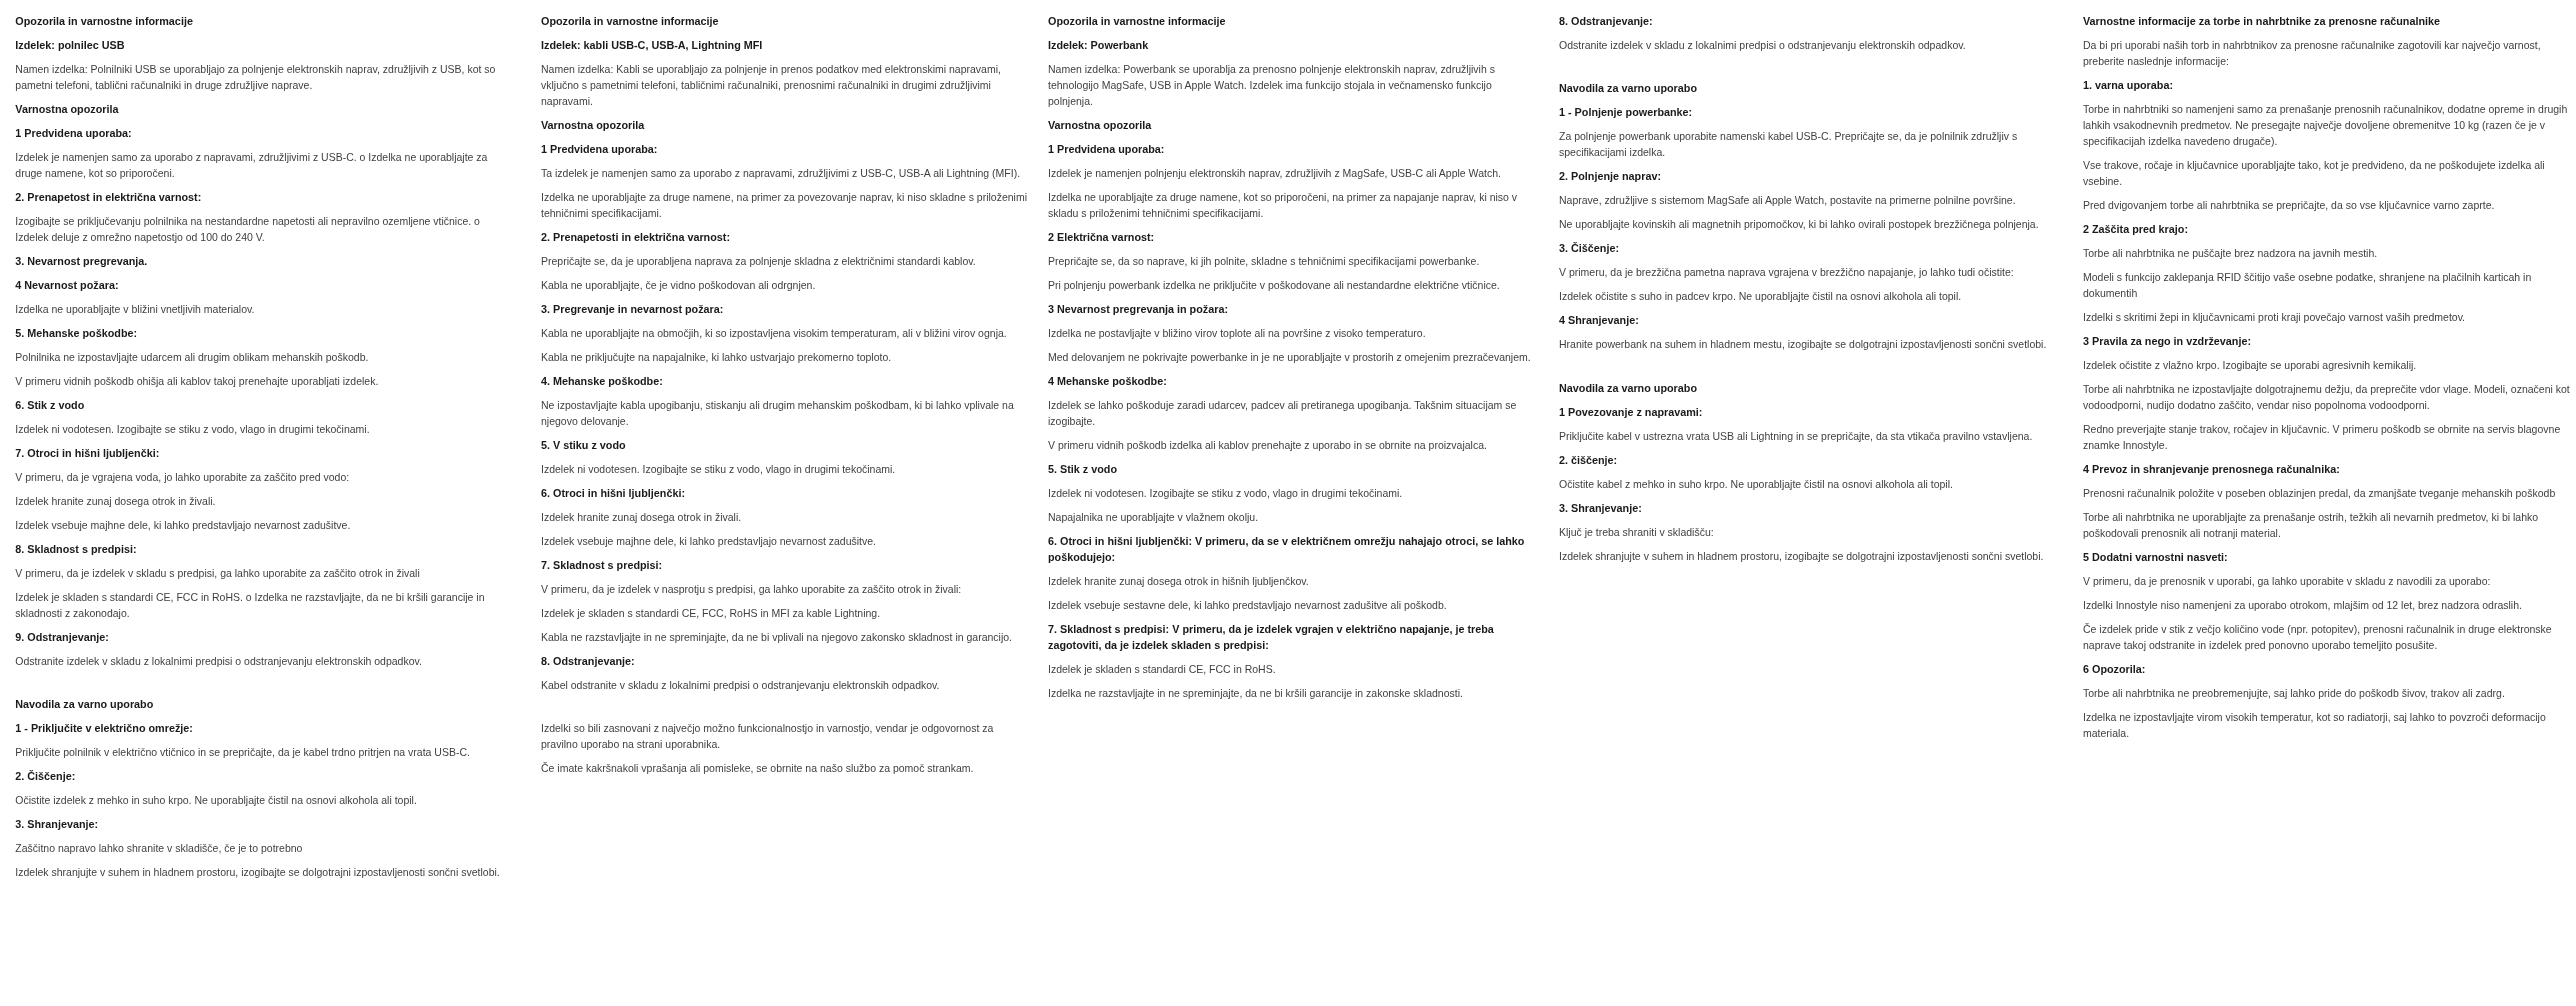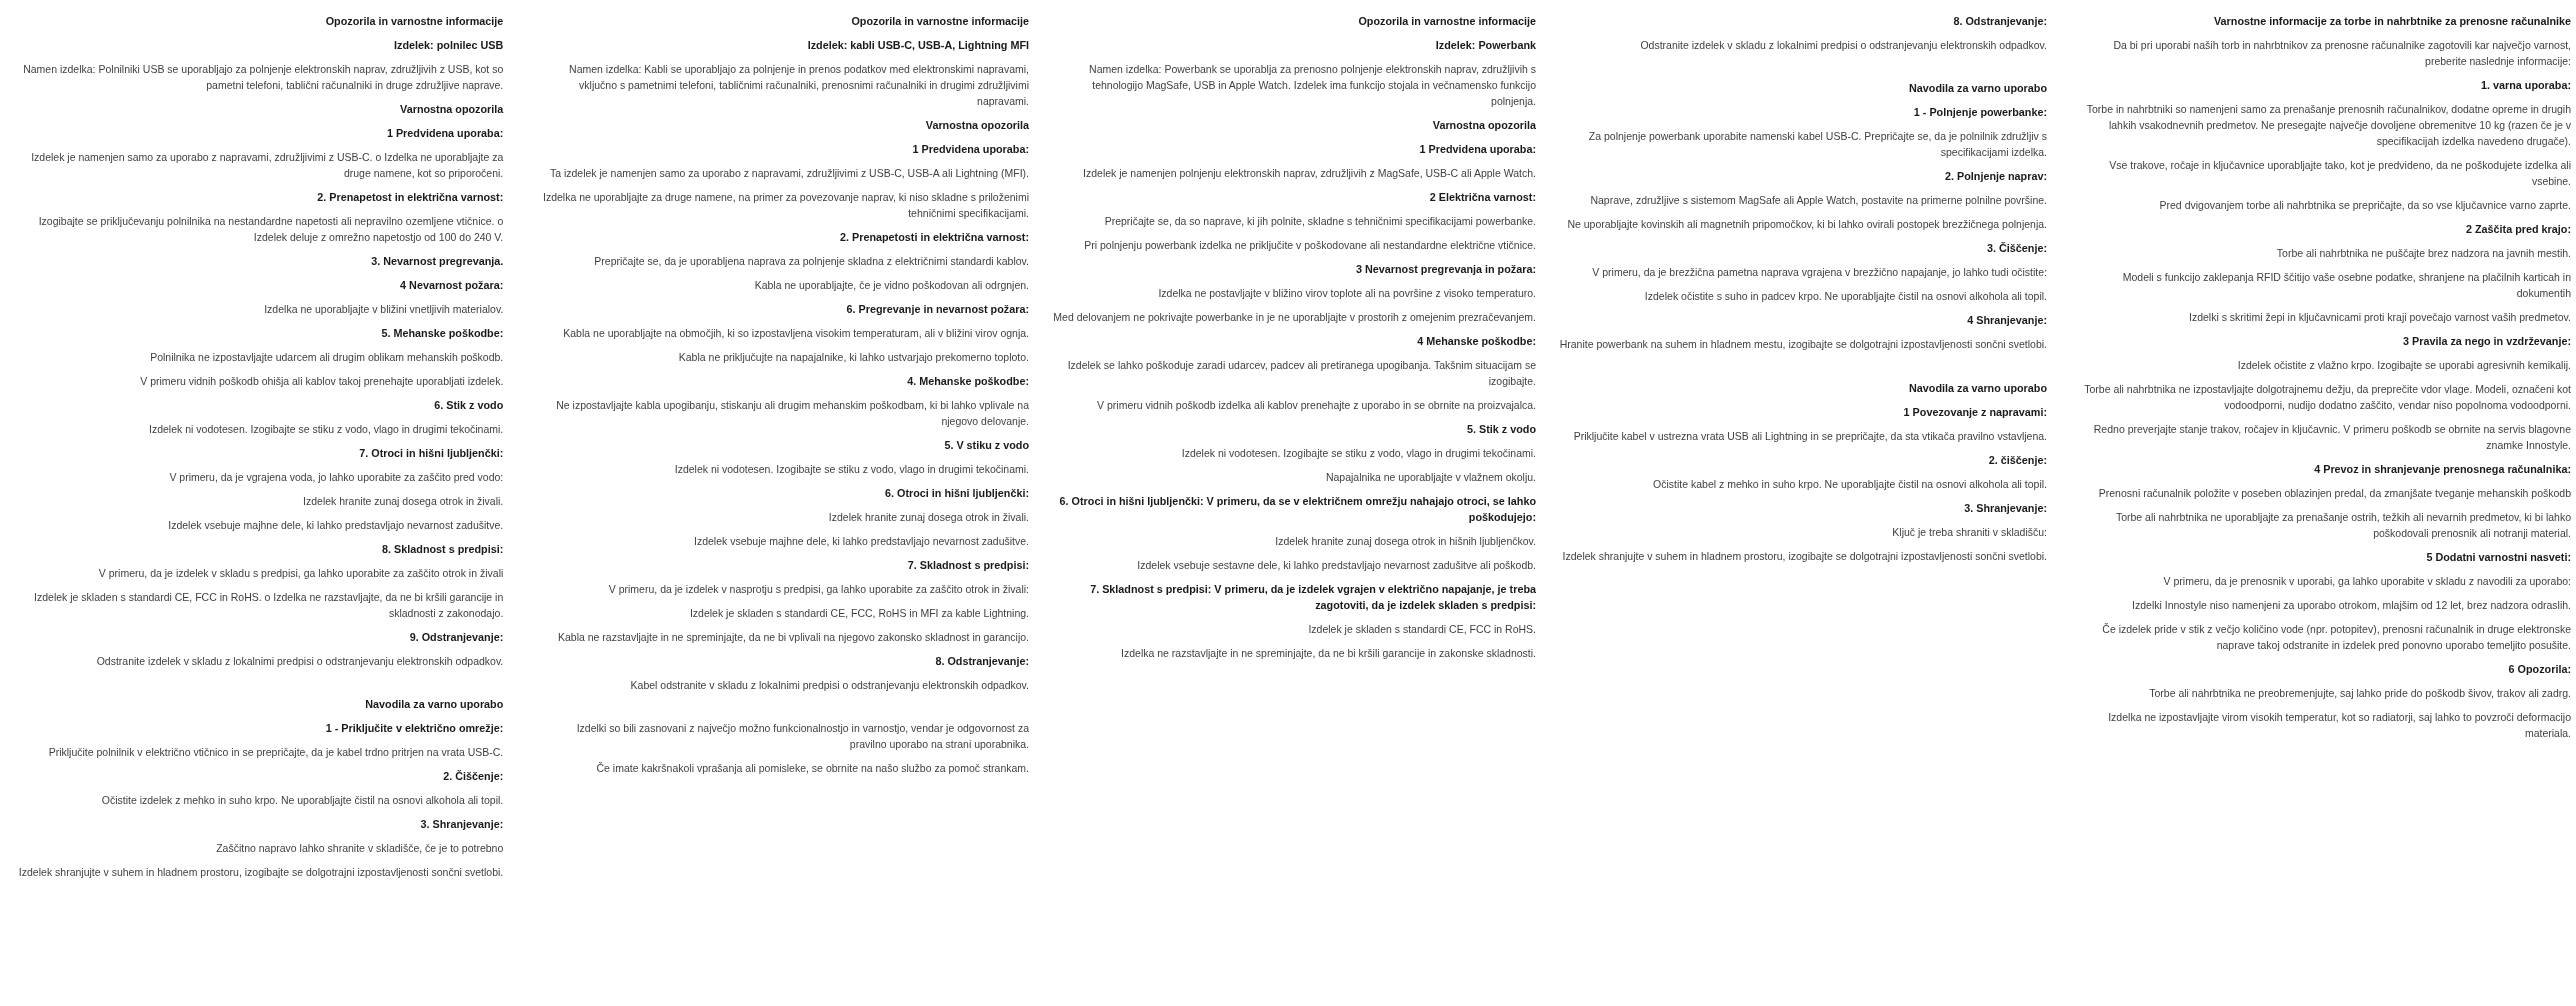--- a/index.html
+++ b/index.html
@@ -7,21 +7,20 @@
     padding: 0;
     background: #ffffff;
     font-family: "Liberation Sans", "DejaVu Sans", sans-serif;
   }
   .doc {
     position: relative;
     width: 2576px;
     height: 1006px;
     background: #ffffff;
     overflow: hidden;
-    text-align: right;
   }
   .col {
     position: absolute;
     top: 13px;
     width: 488px;
   }
   .col-0 { left: 15.3px; }
   .col-1 { left: 541px; }
   .col-2 { left: 1048px; }
   .col-3 { left: 1559px; }
@@ -88,21 +87,21 @@
       <p class="h">Opozorila in varnostne informacije</p>
       <p class="h">Izdelek: kabli USB-C, USB-A, Lightning MFI</p>
       <p class="p">Namen izdelka: Kabli se uporabljajo za polnjenje in prenos podatkov med elektronskimi napravami, vključno s pametnimi telefoni, tabličnimi računalniki, prenosnimi računalniki in drugimi združljivimi napravami.</p>
       <p class="h">Varnostna opozorila</p>
       <p class="h">1 Predvidena uporaba:</p>
       <p class="p">Ta izdelek je namenjen samo za uporabo z napravami, združljivimi z USB-C, USB-A ali Lightning (MFI).</p>
       <p class="p">Izdelka ne uporabljajte za druge namene, na primer za povezovanje naprav, ki niso skladne s priloženimi tehničnimi specifikacijami.</p>
       <p class="h">2. Prenapetosti in električna varnost:</p>
       <p class="p">Prepričajte se, da je uporabljena naprava za polnjenje skladna z električnimi standardi kablov.</p>
       <p class="p">Kabla ne uporabljajte, če je vidno poškodovan ali odrgnjen.</p>
-      <p class="h">6. Pregrevanje in nevarnost požara:</p>
+      <p class="h">3. Pregrevanje in nevarnost požara:</p>
       <p class="p">Kabla ne uporabljajte na območjih, ki so izpostavljena visokim temperaturam, ali v bližini virov ognja.</p>
       <p class="p">Kabla ne priključujte na napajalnike, ki lahko ustvarjajo prekomerno toploto.</p>
       <p class="h">4. Mehanske poškodbe:</p>
       <p class="p">Ne izpostavljajte kabla upogibanju, stiskanju ali drugim mehanskim poškodbam, ki bi lahko vplivale na njegovo delovanje.</p>
       <p class="h">5. V stiku z vodo</p>
       <p class="p">Izdelek ni vodotesen. Izogibajte se stiku z vodo, vlago in drugimi tekočinami.</p>
       <p class="h">6. Otroci in hišni ljubljenčki:</p>
       <p class="p">Izdelek hranite zunaj dosega otrok in živali.</p>
       <p class="p">Izdelek vsebuje majhne dele, ki lahko predstavljajo nevarnost zadušitve.</p>
       <p class="h">7. Skladnost s predpisi:</p>
@@ -115,20 +114,21 @@
       <p class="p">Izdelki so bili zasnovani z največjo možno funkcionalnostjo in varnostjo, vendar je odgovornost za pravilno uporabo na strani uporabnika.</p>
       <p class="p">Če imate kakršnakoli vprašanja ali pomisleke, se obrnite na našo službo za pomoč strankam.</p>
     </div>
     <div class="col col-2">
       <p class="h">Opozorila in varnostne informacije</p>
       <p class="h">Izdelek: Powerbank</p>
       <p class="p">Namen izdelka: Powerbank se uporablja za prenosno polnjenje elektronskih naprav, združljivih s tehnologijo MagSafe, USB in Apple Watch. Izdelek ima funkcijo stojala in večnamensko funkcijo polnjenja.</p>
       <p class="h">Varnostna opozorila</p>
       <p class="h">1 Predvidena uporaba:</p>
       <p class="p">Izdelek je namenjen polnjenju elektronskih naprav, združljivih z MagSafe, USB-C ali Apple Watch.</p>
+      <p class="p">Izdelka ne uporabljajte za druge namene, kot so priporočeni, na primer za napajanje naprav, ki niso v skladu s priloženimi tehničnimi specifikacijami.</p>
       <p class="h">2 Električna varnost:</p>
       <p class="p">Prepričajte se, da so naprave, ki jih polnite, skladne s tehničnimi specifikacijami powerbanke.</p>
       <p class="p">Pri polnjenju powerbank izdelka ne priključite v poškodovane ali nestandardne električne vtičnice.</p>
       <p class="h">3 Nevarnost pregrevanja in požara:</p>
       <p class="p">Izdelka ne postavljajte v bližino virov toplote ali na površine z visoko temperaturo.</p>
       <p class="p">Med delovanjem ne pokrivajte powerbanke in je ne uporabljajte v prostorih z omejenim prezračevanjem.</p>
       <p class="h">4 Mehanske poškodbe:</p>
       <p class="p">Izdelek se lahko poškoduje zaradi udarcev, padcev ali pretiranega upogibanja. Takšnim situacijam se izogibajte.</p>
       <p class="p">V primeru vidnih poškodb izdelka ali kablov prenehajte z uporabo in se obrnite na proizvajalca.</p>
       <p class="h">5. Stik z vodo</p>

